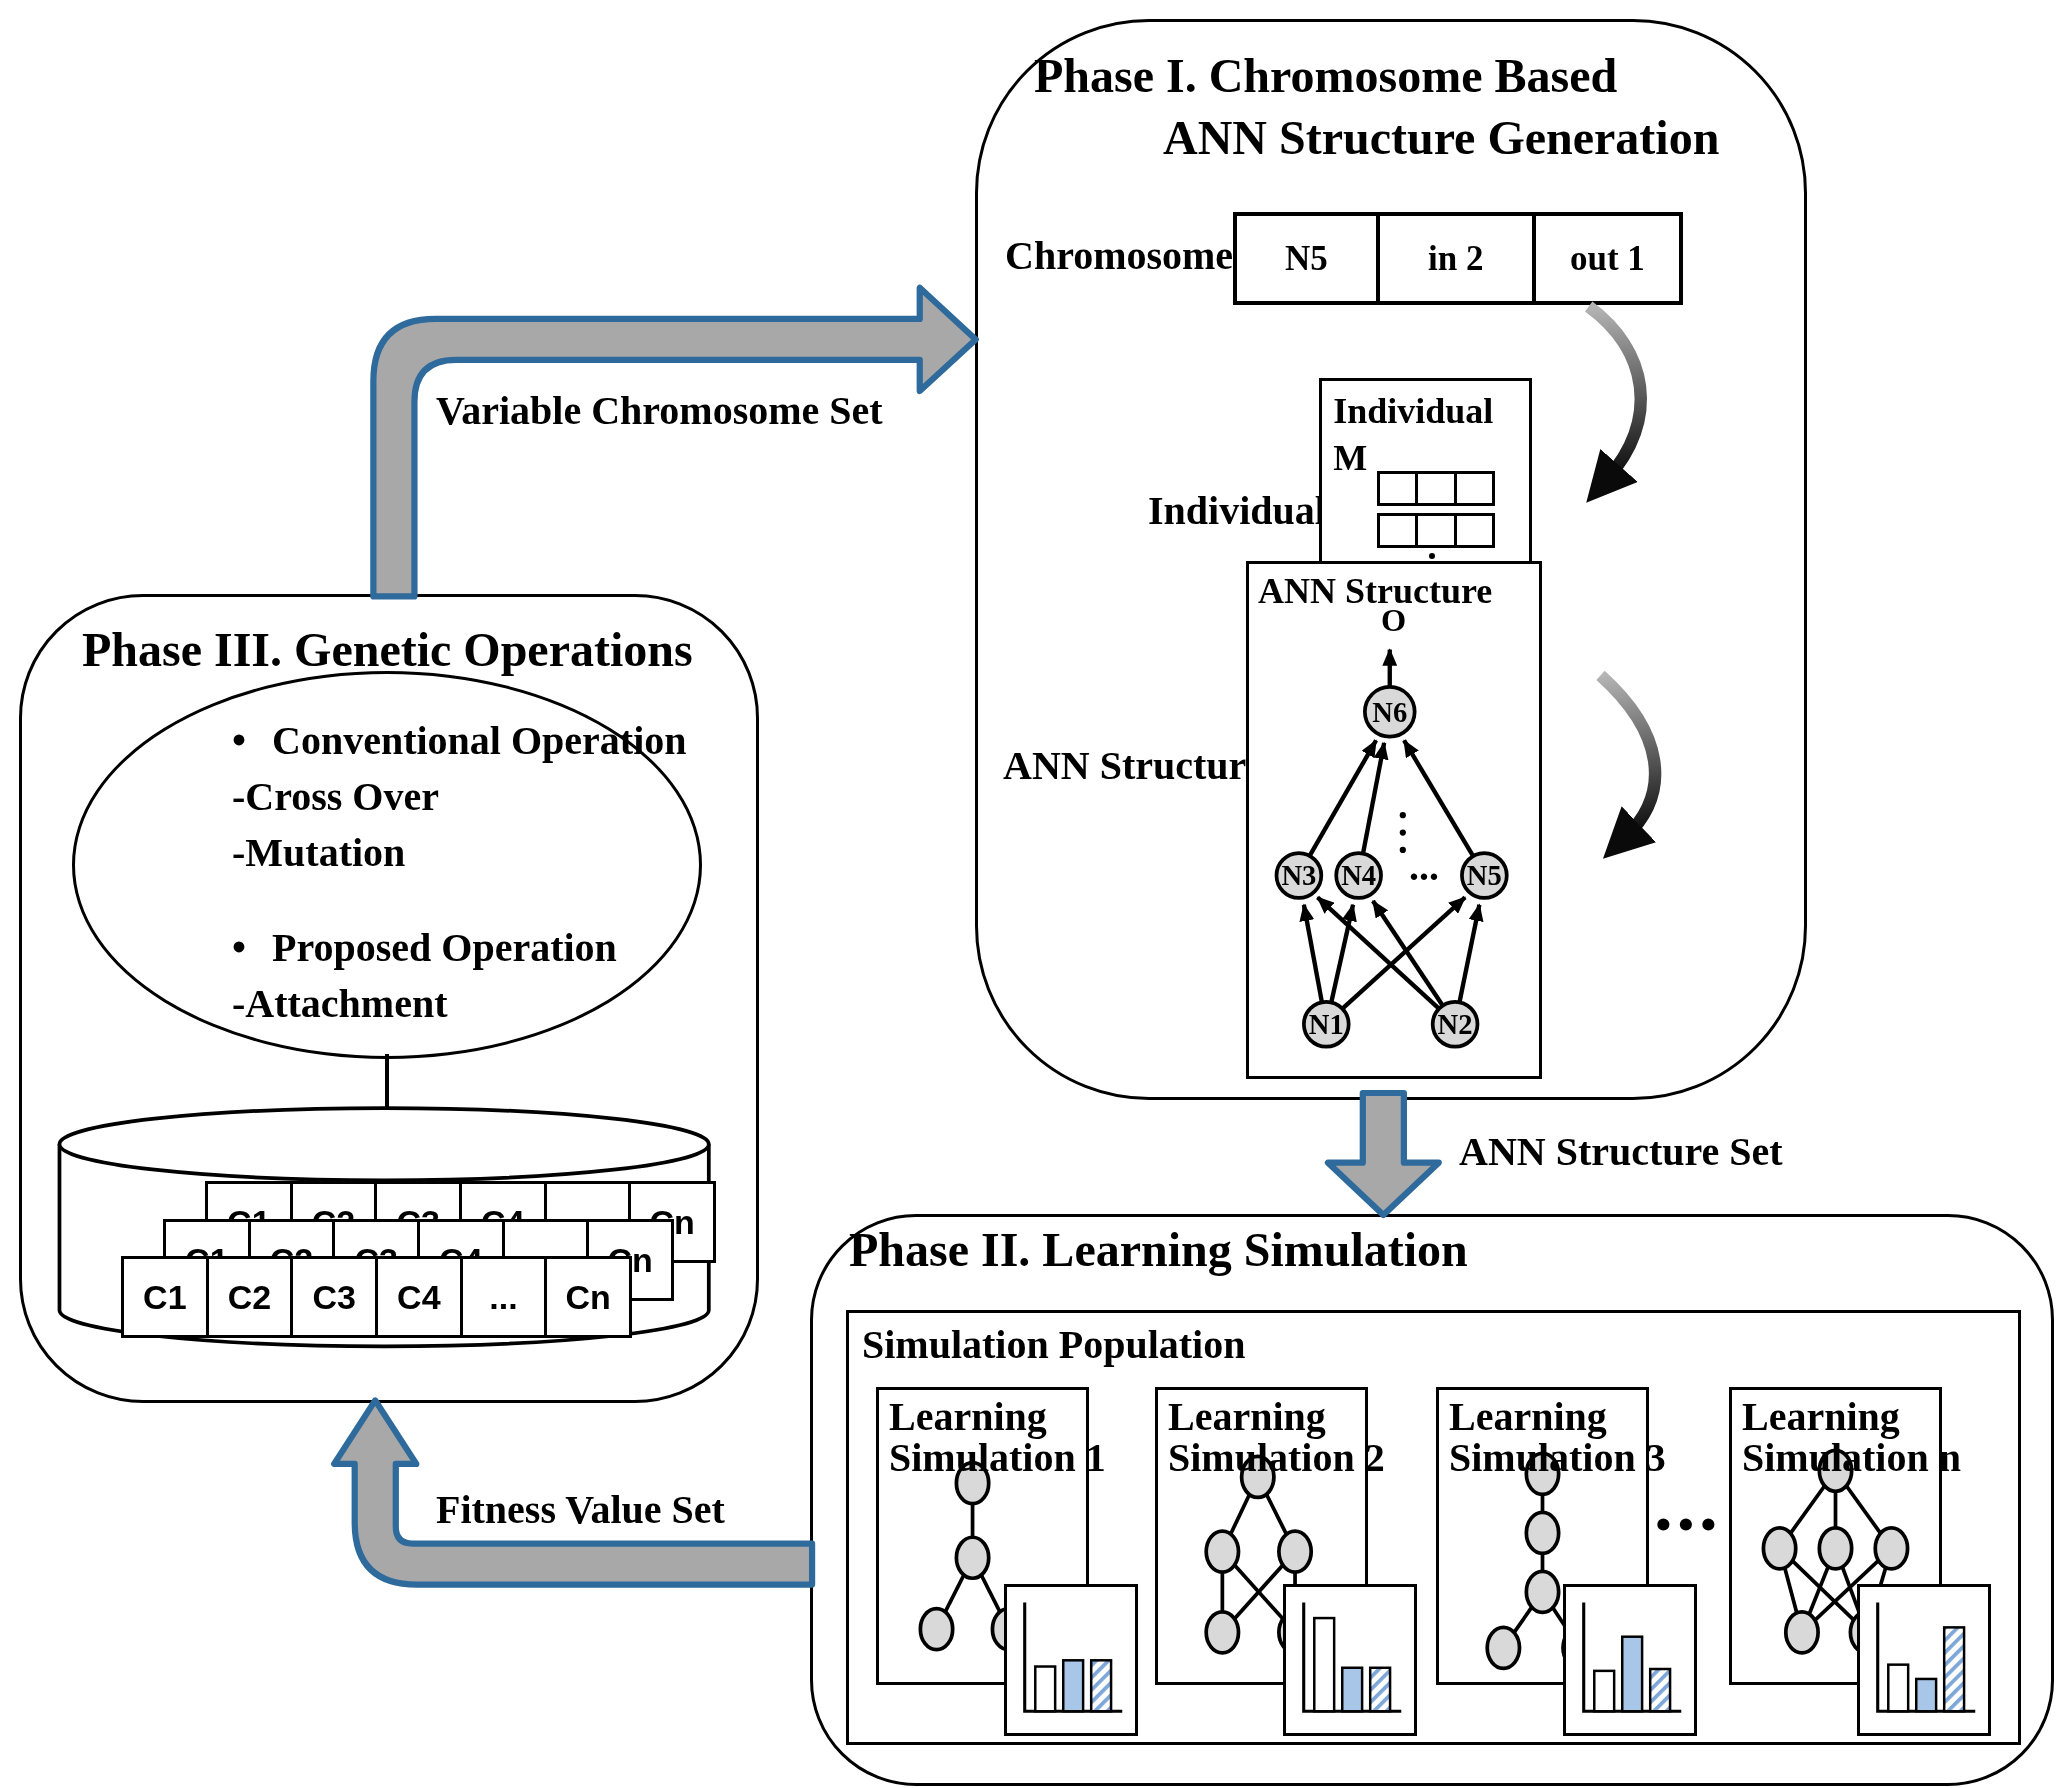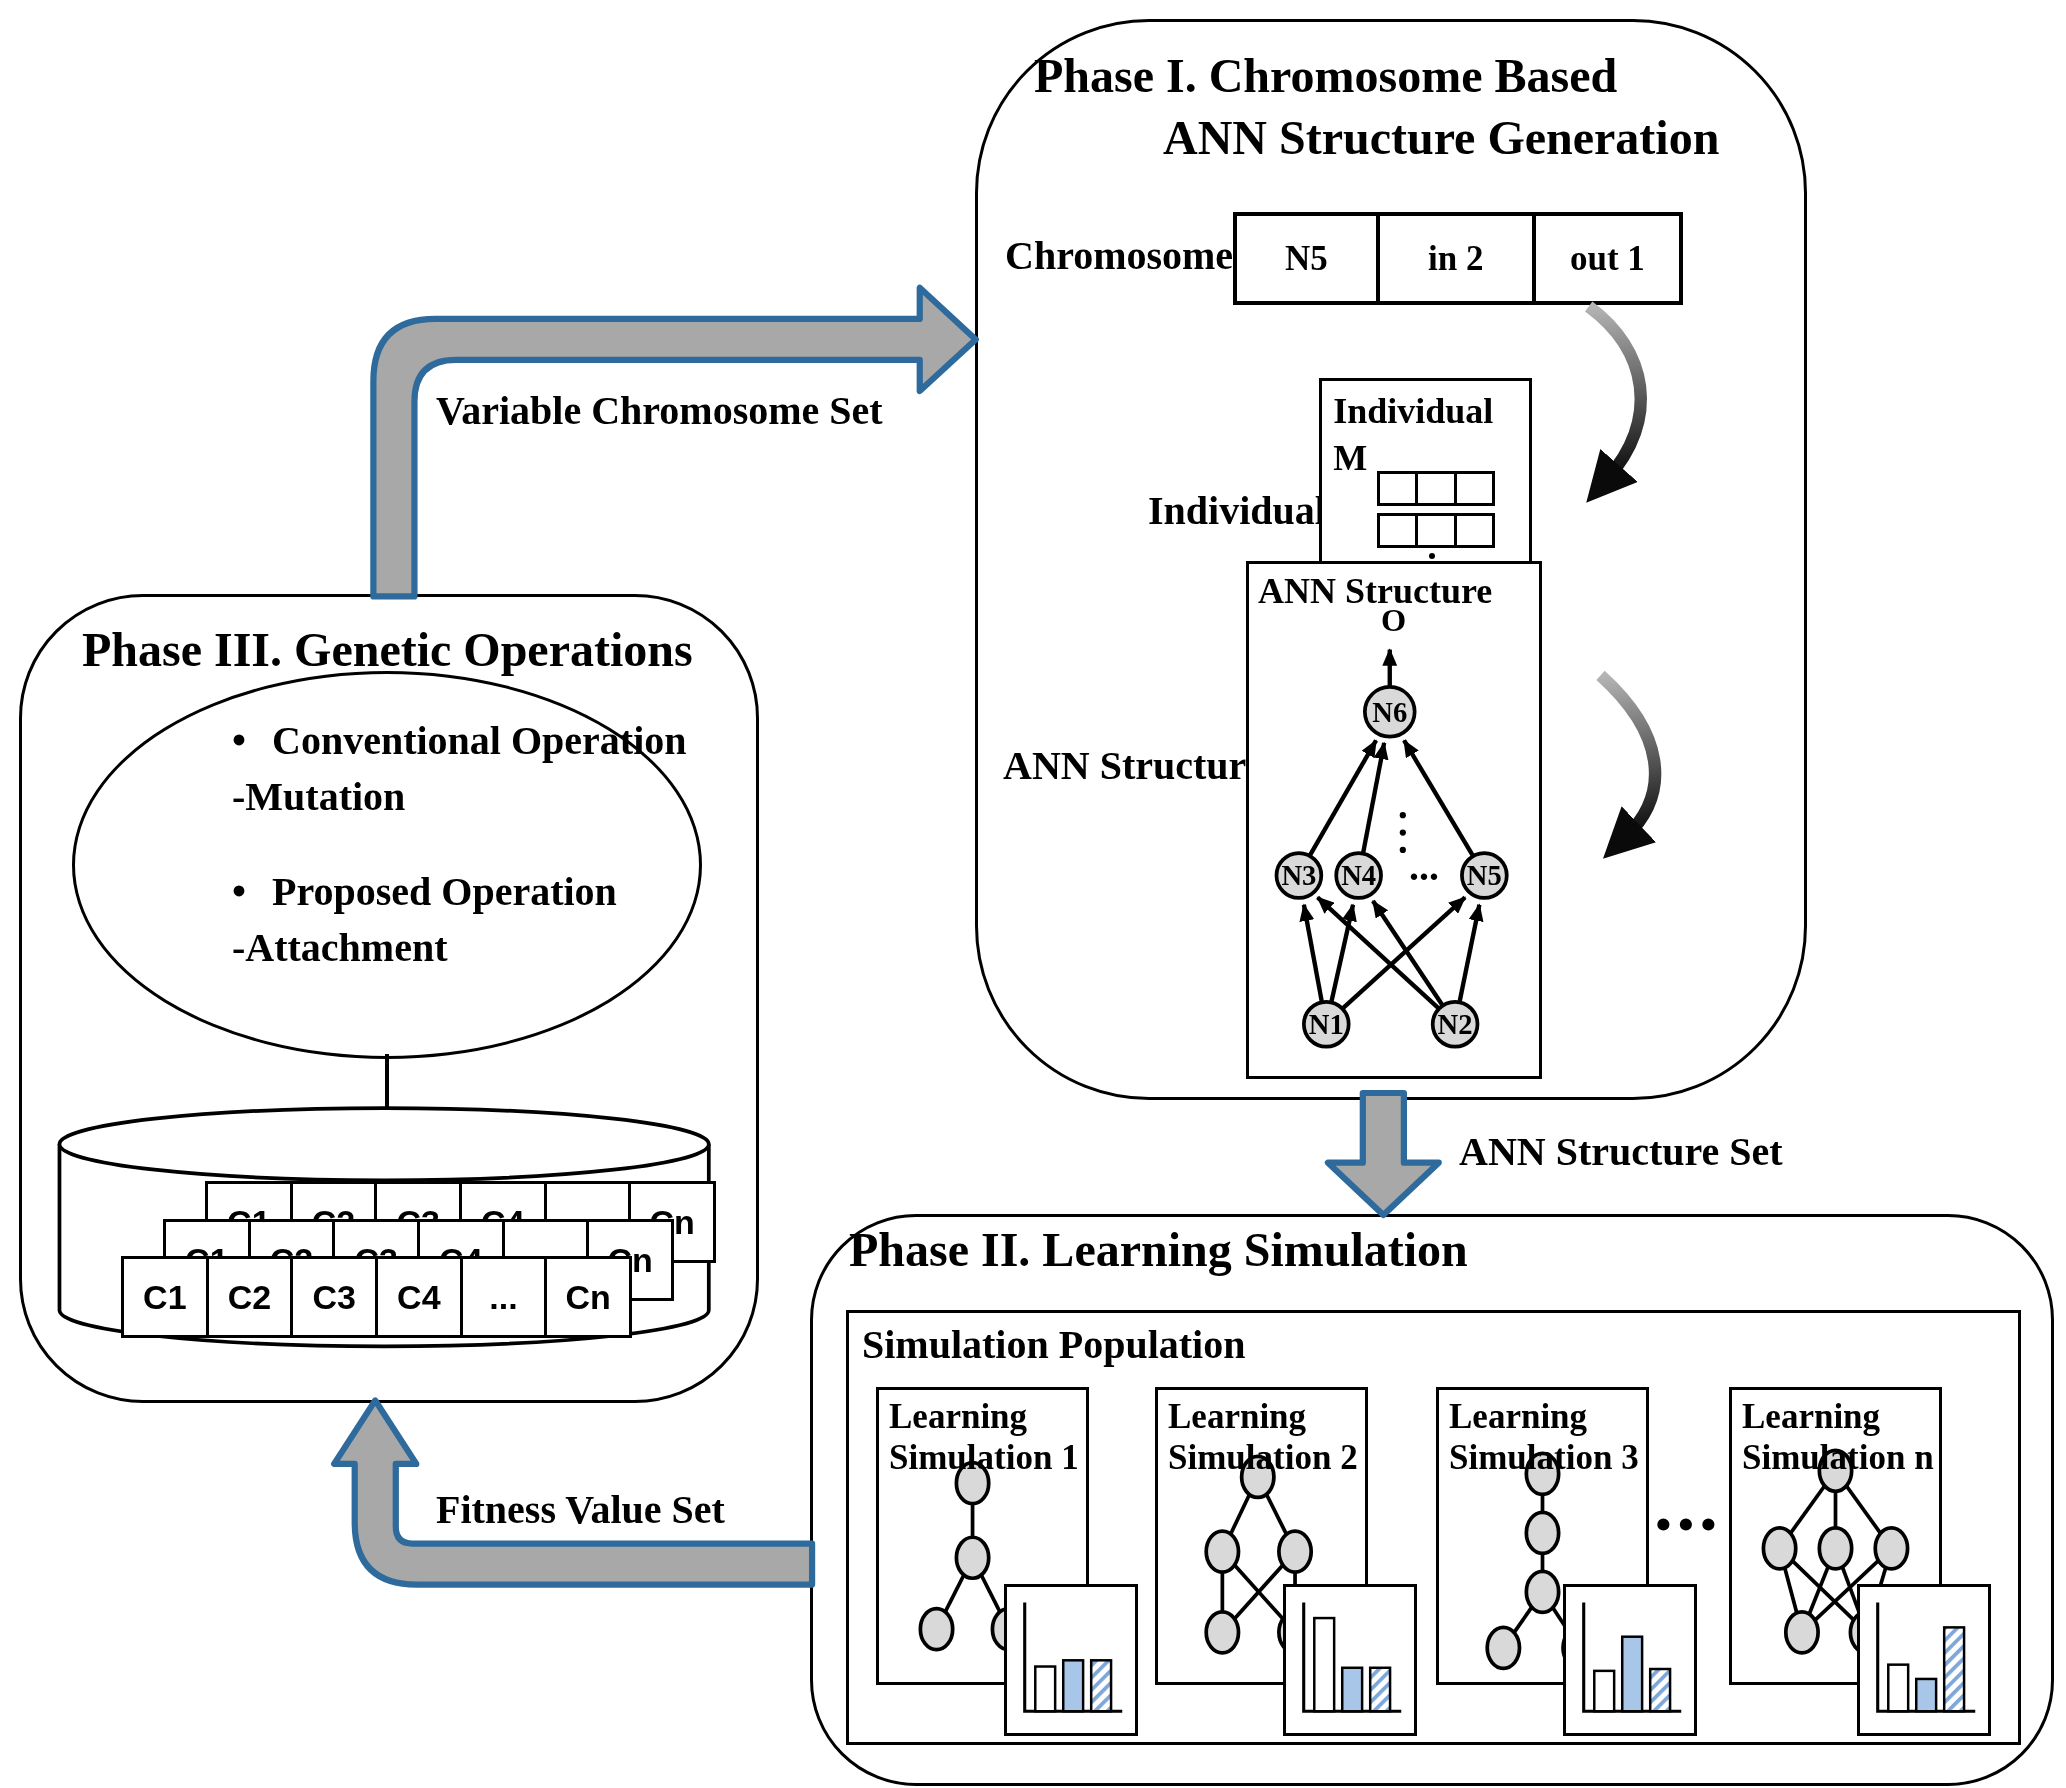--- a/index.html
+++ b/index.html
@@ -25,21 +25,21 @@
   
   .op-ellipse{position:absolute;border:3.1px solid #000;border-radius:50%;background:#fff;}
   .op-text{position:absolute;font-weight:bold;font-size:40px;line-height:56px;}
   .op-head span.bullet{margin-right:26px;}
   .c-row{position:absolute;width:505px;height:76px;background:#fff;border:3.7px solid #000;display:flex;}
   .c-row div{flex:1;border-right:3.7px solid #000;display:flex;align-items:center;justify-content:center;
       font-family:"Liberation Sans",sans-serif;font-weight:bold;font-size:34px;}
   .c-row div:last-child{border-right:none;}
   
   .ls-box{position:absolute;width:207px;height:292px;border:3.7px solid #000;background:#fff;}
-  .ls-label{position:absolute;left:10px;top:6.2px;font-weight:bold;font-size:35px;line-height:41px;white-space:nowrap;}
+  .ls-label{position:absolute;left:10px;top:6.2px;font-weight:bold;font-size:40px;line-height:41px;white-space:nowrap;}
   .chart-box{position:absolute;width:128px;height:146px;border:3.7px solid #000;background:#fff;}
   .hdots{position:absolute;font-weight:bold;font-size:75px;letter-spacing:3.7px;}
   svg{display:block;}
   .overlay{position:absolute;left:0;top:0;pointer-events:none;}
 </style>
 </head>
 <body>
 
 <div id="canvas">
 
@@ -131,20 +131,21 @@
   <div class="small-lbl" style="left:1258px;top:571px;">ANN Structure</div>
 
   <div class="phase-box" style="left:18.7px;top:594px;width:734px;height:803px;border-radius:124px;"></div>
   <div class="ptitle" style="left:82px;top:619px;">Phase III. Genetic Operations</div>
 
   <div class="op-ellipse" style="left:72px;top:671px;width:624px;height:382px;"></div>
   <div class="op-text" style="left:232px;top:713px;">
     <div class="op-head">
       <span class="bullet">•</span><span>Conventional Operation</span>
     </div>
+    <div>-Cross Over</div>
     <div>-Mutation</div>
     <div class="op-head" style="margin-top:39px;">
       <span class="bullet">•</span><span>Proposed Operation</span>
     </div>
     <div>-Attachment</div>
   </div>
 
   <div class="abs" style="left:385px;top:1054px;width:3.7px;height:57px;background:#000;"></div>
 
   <svg class="overlay" style="left:56px;top:1105px;" width="660" height="255" viewBox="0 0 1060 410">

